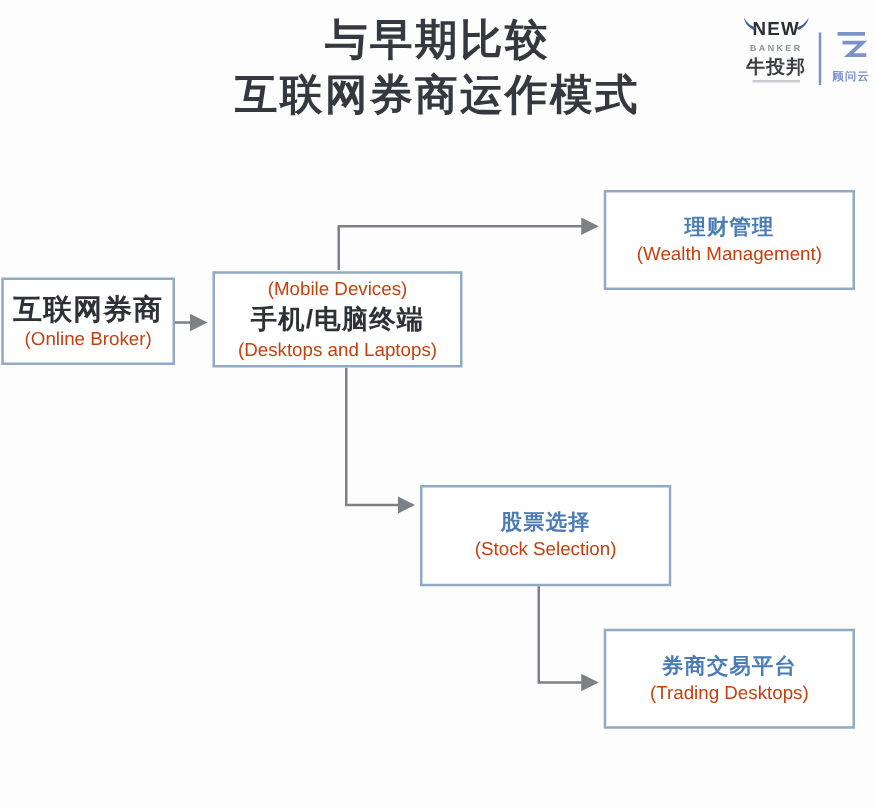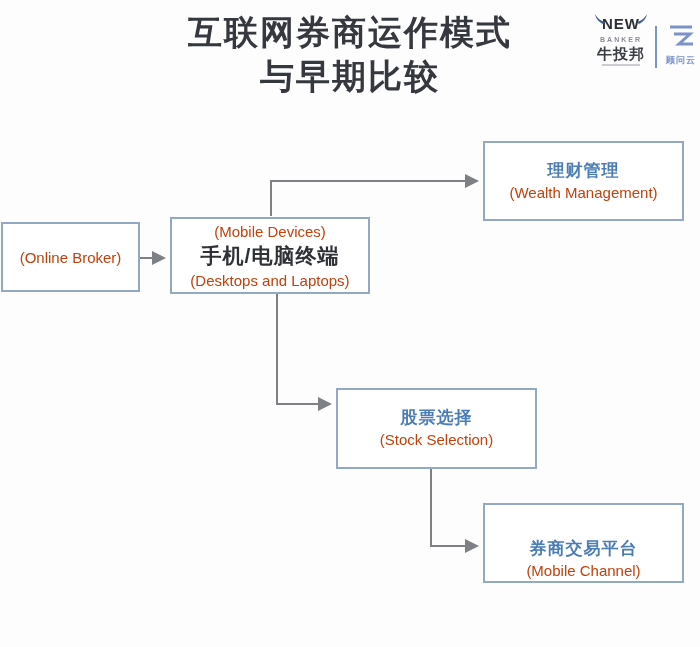--- a/index.html
+++ b/index.html
@@ -38,32 +38,32 @@
   .box{
     position:absolute;background:#ffffff;border:2px solid #92a9c4;
     box-sizing:border-box;display:flex;flex-direction:column;
     align-items:center;justify-content:center;text-align:center;
   }
   .zh-dark{font-size:23px;font-weight:bold;color:#2e3237;line-height:28px;letter-spacing:1px;}
   .zh-blue{font-size:17px;font-weight:bold;color:#4a7cb5;line-height:22px;letter-spacing:1px;}
   .en-gray{font-size:15px;color:#c2410c;line-height:21px;}
   #box-online-broker{left:1px;top:222px;width:139px;height:70px;}
   #box-terminal{left:170px;top:217px;width:200px;height:77px;}
-  #box-wealth{left:483px;top:141px;width:201px;height:80px;}
+  #box-wealth{left:483px;top:152px;width:201px;height:80px;}
   #box-stock{left:336px;top:368px;width:201px;height:81px;margin-top:20px;}
-  #box-trading{left:483px;top:503px;width:201px;height:80px;justify-content:flex-end;}
+  #box-trading{left:483px;top:503px;width:201px;height:80px;}
   
   #connectors{position:absolute;left:0;top:0;width:700px;height:647px;pointer-events:none;}
 </style>
 </head>
 <body>
 
 <div class="title">
+  <div>与早期比较</div>
   <div>互联网券商运作模式</div>
-  <div>与早期比较</div>
 </div>
 
 <div class="logo">
   <div class="nb">
     <div class="nb-new-row">
       <svg class="horn l" viewBox="0 0 12 12">
         <path d="M1,1 C4,6 7,8 11,9 L9,11 C5,9 2,6 1,1 Z" fill="#3d5f8f"></path>
       </svg>
       <svg class="horn r" viewBox="0 0 12 12">
         <path d="M1,1 C4,6 7,8 11,9 L9,11 C5,9 2,6 1,1 Z" fill="#3d5f8f"></path>
@@ -90,20 +90,21 @@
       <path d="M0,0 L7,3.5 L0,7 Z" fill="#7d8084"></path>
     </marker>
   </defs>
   <path d="M140,258 L164,258" stroke="#7d8084" stroke-width="2" fill="none" marker-end="url(#arrow)"></path>
   <path d="M271,216 L271,181 L477,181" stroke="#7d8084" stroke-width="2" fill="none" marker-end="url(#arrow)"></path>
   <path d="M277,294 L277,404 L330,404" stroke="#7d8084" stroke-width="2" fill="none" marker-end="url(#arrow)"></path>
   <path d="M431,449 L431,546 L477,546" stroke="#7d8084" stroke-width="2" fill="none" marker-end="url(#arrow)"></path>
 </svg>
 
 <div class="box" id="box-online-broker">
+  <div class="zh-dark">互联网券商</div>
   <div class="en-gray">(Online Broker)</div>
 </div>
 
 <div class="box" id="box-terminal">
   <div class="en-gray">(Mobile Devices)</div>
   <div class="zh-dark" style="font-size:21px;">手机/电脑终端</div>
   <div class="en-gray">(Desktops and Laptops)</div>
 </div>
 
 <div class="box" id="box-wealth">
@@ -111,14 +112,14 @@
   <div class="en-gray">(Wealth Management)</div>
 </div>
 
 <div class="box" id="box-stock">
   <div class="zh-blue">股票选择</div>
   <div class="en-gray">(Stock Selection)</div>
 </div>
 
 <div class="box" id="box-trading">
   <div class="zh-blue">券商交易平台</div>
-  <div class="en-gray">(Mobile Channel)</div>
+  <div class="en-gray">(Trading Desktops)</div>
 </div>
 
 </body></html>

